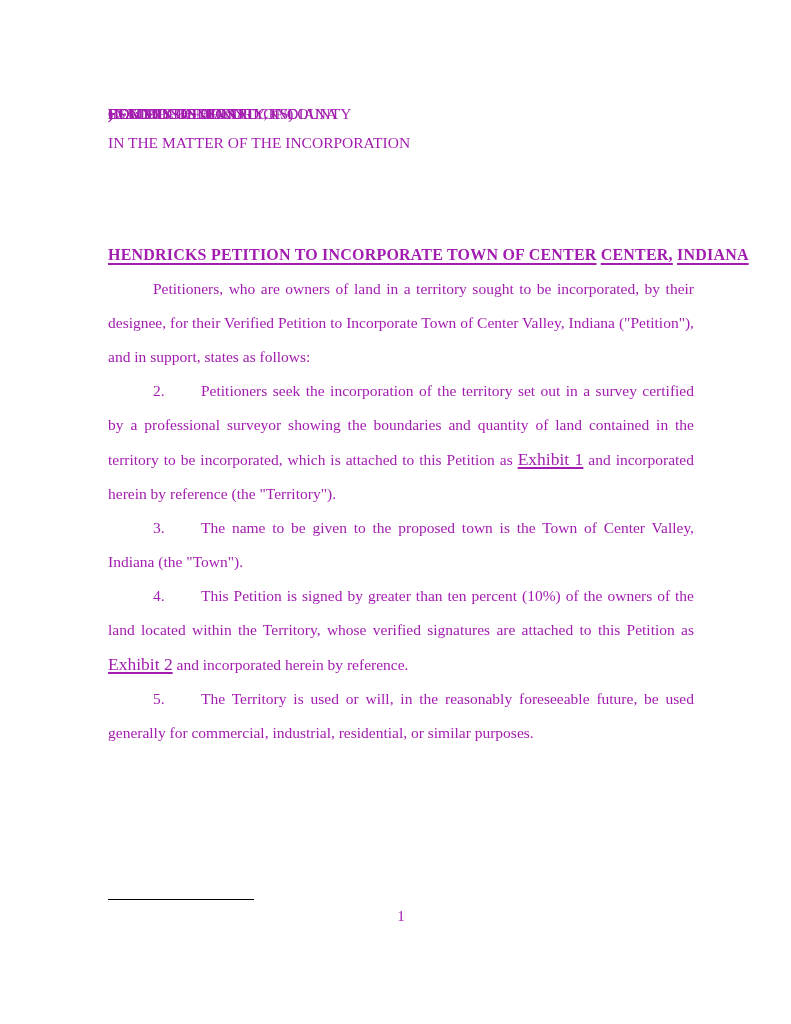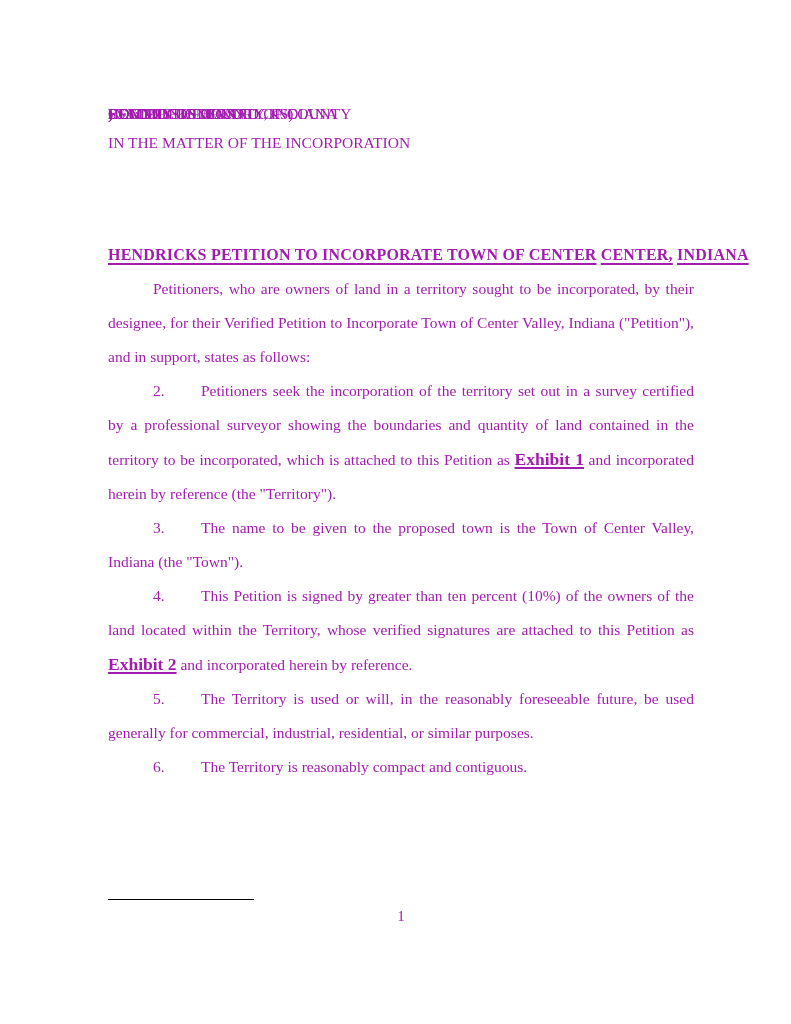--- a/index.html
+++ b/index.html
@@ -74,21 +74,21 @@
     display: inline-block;
     width: 48px;
     text-indent: 0;
   }
   .num-narrow {
     display: inline-block;
     width: 27px;
     text-indent: 0;
   }
   .exhibit {
-    font-weight: bold;
+    font-weight: normal;
     font-size: 17.5px;
     text-decoration: underline;
     text-decoration-thickness: 1.6px;
     text-underline-offset: 2px;
   }
 
   
   .footnote-rule {
     position: absolute;
     left: 108px;
@@ -123,20 +123,19 @@
   </div>
 
   <div class="doc-title"><span class="u">HENDRICKS PETITION TO INCORPORATE TOWN OF CENTER</span> <span class="u">CENTER,</span> <span class="u">INDIANA</span></div>
 
   <div class="bodytext">
     <p>Petitioners, who are owners of land in a territory sought to be incorporated, by their designee, for their Verified Petition to Incorporate Town of Center Valley, Indiana ("Petition"), and in support, states as follows:</p>
     <p><span class="num">2.</span><span>Petitioners seek the incorporation of the territory set out in a survey certified by a professional surveyor showing the boundaries and quantity of land contained in the territory to be incorporated, which is attached to this Petition as </span><span class="exhibit">Exhibit 1</span><span> and incorporated herein by reference (the "Territory").</span></p>
     <p><span class="num">3.</span><span>The name to be given to the proposed town is the Town of Center Valley, Indiana (the "Town").</span></p>
     <p><span class="num">4.</span><span>This Petition is signed by greater than ten percent (10%) of the owners of the land located within the Territory, whose verified signatures are attached to this Petition as </span><span class="exhibit">Exhibit 2</span><span> and incorporated herein by reference.</span></p>
     <p><span class="num">5.</span><span>The Territory is used or will, in the reasonably foreseeable future, be used generally for commercial, industrial, residential, or similar purposes.</span></p>
-    <p><span class="num">6.</span><span>The Territory is reasonably compact and contiguous.</span></p>
   </div>
 
   <div class="footnote-rule"></div>
 
   <div class="page-number">1</div>
 
 </div>
 
 </body></html>

